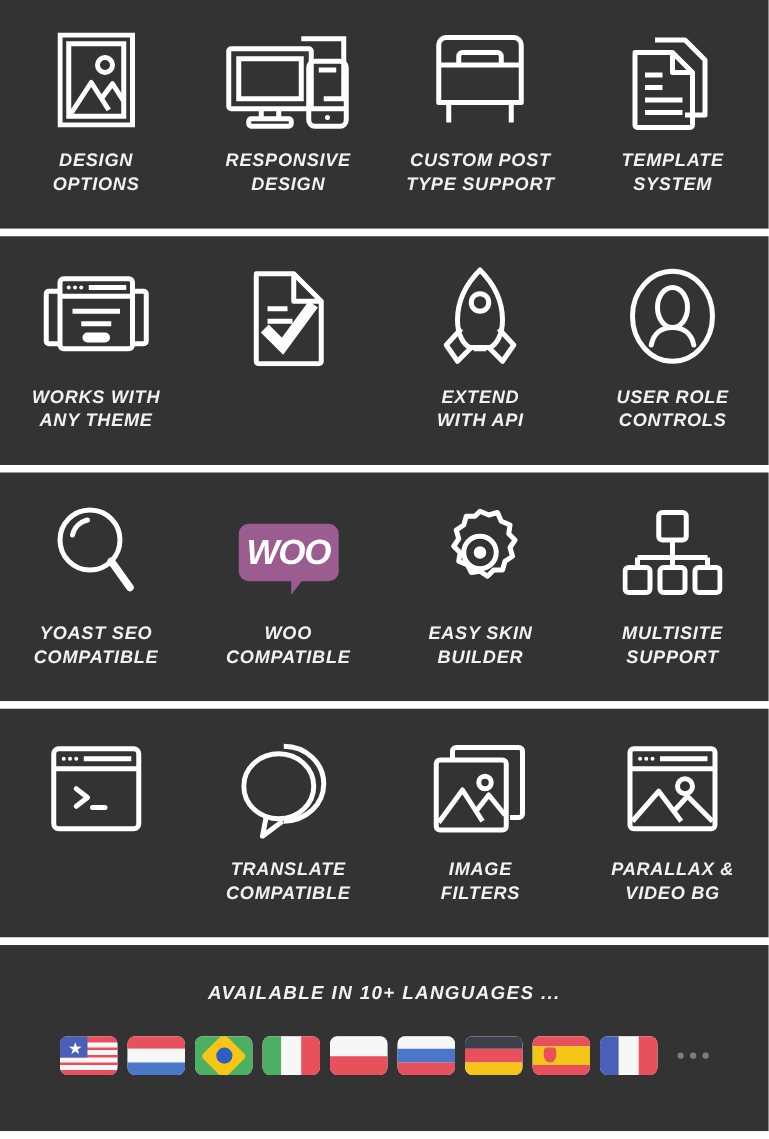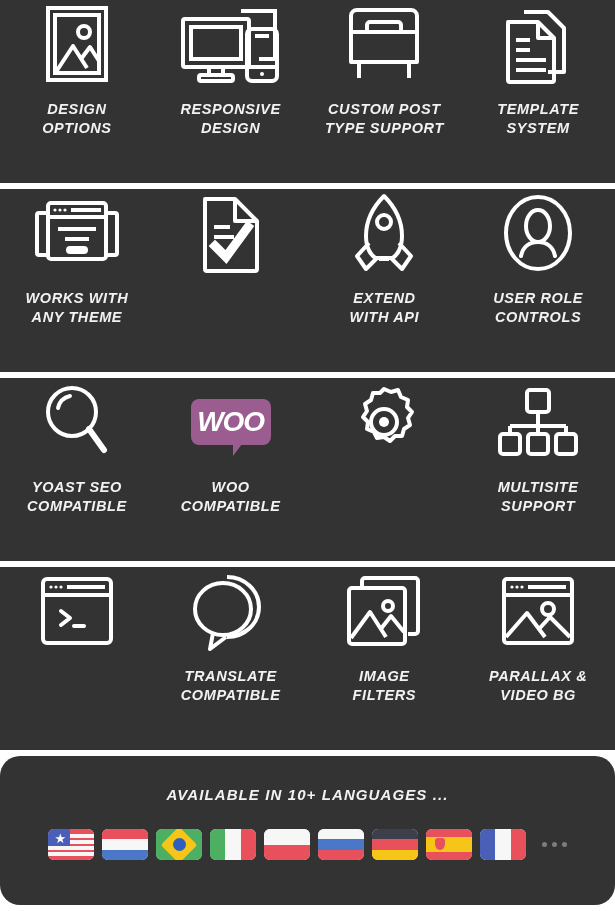--- a/index.html
+++ b/index.html
@@ -21,20 +21,21 @@
   }
   .feature-row { height: 183px; }
   .divider { height: 6px; background: #ffffff; width: 615px; flex: 0 0 auto; }
 
   .cell {
     flex: 1 1 0;
     height: 100%;
     display: flex;
     flex-direction: column;
     align-items: center;
+    padding-top: 20px;
   }
   .icon-wrap {
     height: 88px;
     display: flex;
     align-items: center;
     justify-content: center;
   }
   .icon-wrap svg { display: block; }
   .cell-label {
     margin-top: 12px;
@@ -50,21 +51,20 @@
   }
 
   
   .lang-panel {
     flex: 1 1 auto;
     background: #333333;
     display: flex;
     flex-direction: column;
     align-items: center;
     padding-top: 30px;
-    border-radius: 20px;
   }
   .lang-title {
     color: #f2f2f2;
     font-size: 15px;
     font-weight: bold;
     font-style: italic;
     letter-spacing: 1.1px;
     text-transform: uppercase;
   }
   .flags {
@@ -269,20 +269,22 @@
     </div>
 
     <div class="cell">
       <div class="icon-wrap">
         <svg width="72" height="74" viewBox="0 0 72 74" fill="none" stroke="#ffffff" stroke-width="4">
           <path d="M36 4 l7 3 l7 -2 l3 7 l7 3 l-1 7 l5 5 l-4 6 l2 7 l-6 4 l-2 7 l-7 0 l-5 5 l-6 -4 l-7 1 l-3 -6 l-7 -3 l1 -7 l-5 -5 l4 -6 l-2 -7 l6 -4 l2 -7 l7 0 z" stroke-linejoin="round"></path>
           <circle cx="36" cy="37" r="13"></circle>
           <circle cx="36" cy="37" r="5" fill="#ffffff" stroke="none"></circle>
         </svg>
       </div>
+      <div class="cell-label">EASY SKIN
+BUILDER</div>
     </div>
 
     <div class="cell">
       <div class="icon-wrap">
         <svg width="80" height="72" viewBox="0 0 80 72" fill="none" stroke="#ffffff" stroke-width="4">
           <rect x="29" y="4" width="22" height="22" rx="3"></rect>
           <path d="M40 26 v14"></path>
           <path d="M12 40 h56"></path>
           <path d="M12 40 v8 M40 40 v8 M68 40 v8"></path>
           <rect x="2" y="48" width="20" height="20" rx="3"></rect>

